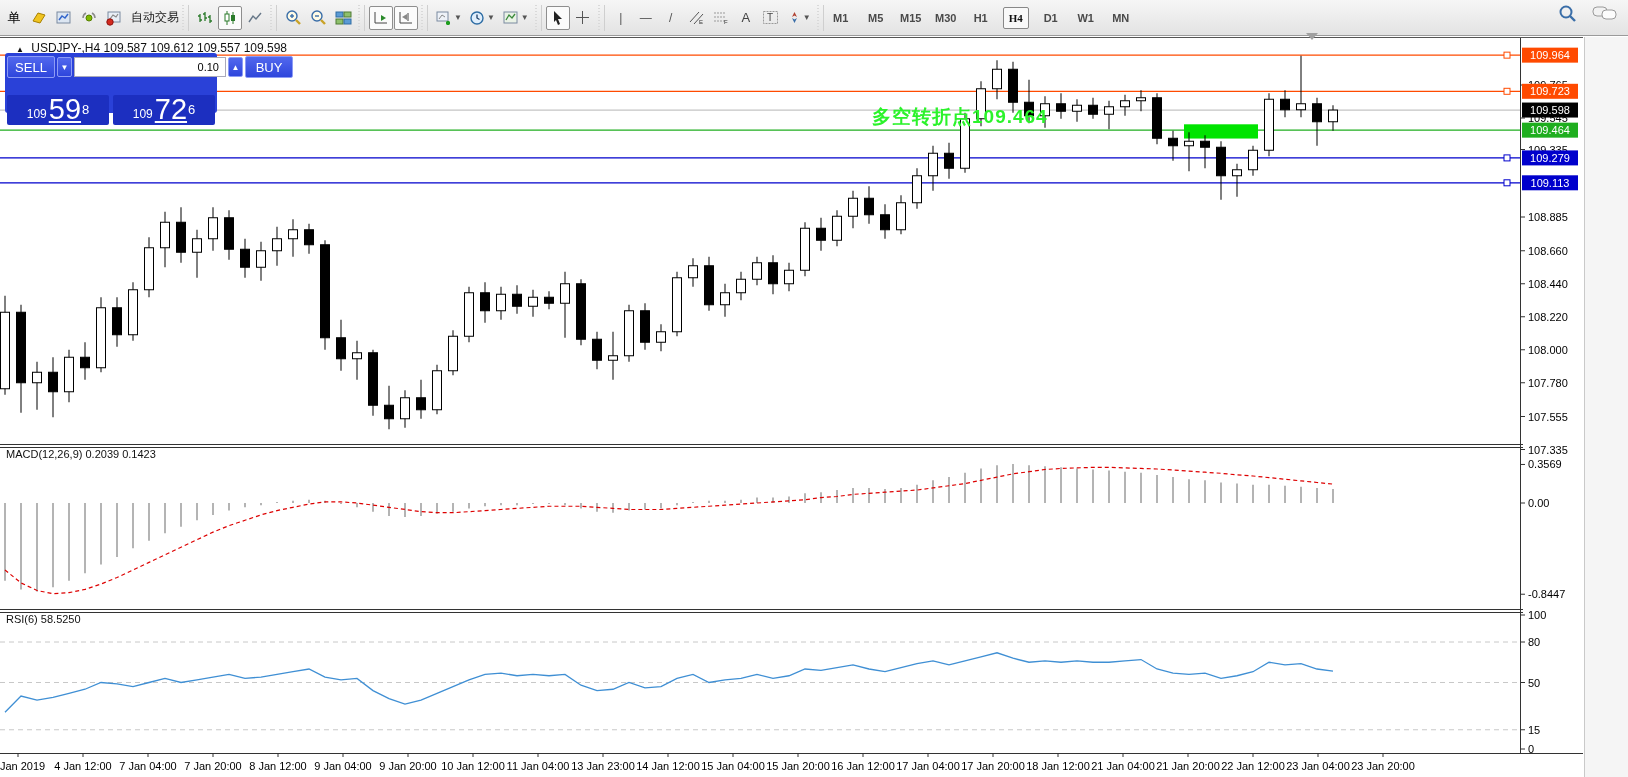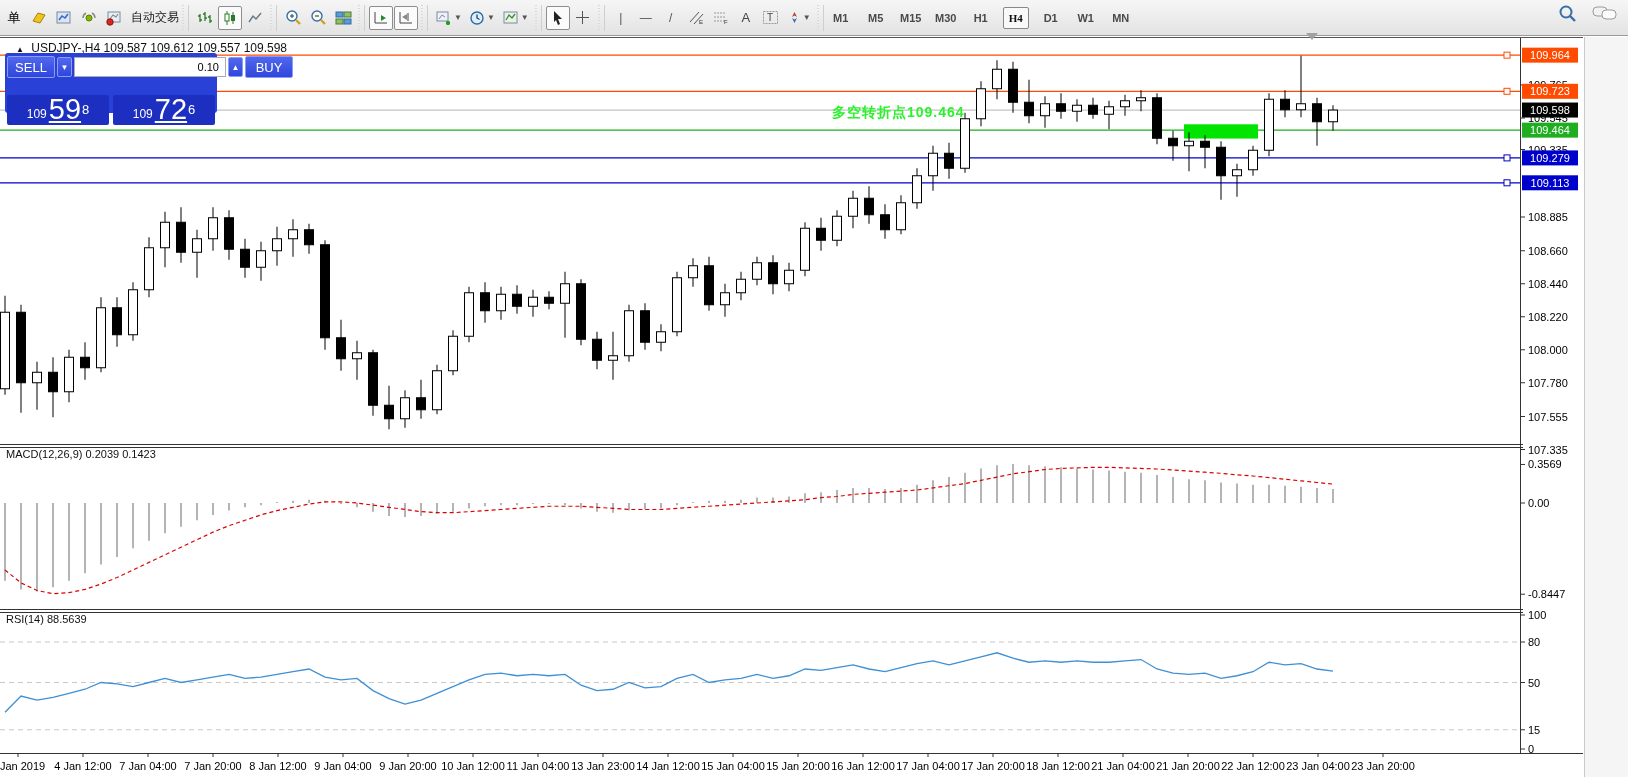--- a/index.html
+++ b/index.html
@@ -16,21 +16,21 @@
   .autotrade-label{font-size:12px;color:#222;margin-left:4px;}
   .dd{font-size:8px;color:#555;margin-left:1px;}
   .tf-btn{min-width:26px;height:22px;display:flex;align-items:center;justify-content:center;
     font-size:11px;font-weight:bold;color:#4a4a4a;border:1px solid transparent;border-radius:2px;box-sizing:border-box;}
   .tf-btn.active{border:1px solid #888;background:#f9f9f9;color:#111;font-family:Liberation Serif, serif;}
   .toolbar-right{position:absolute;right:10px;top:4px;display:flex;gap:14px;align-items:center;}
   
   .chart-title{position:absolute;left:16px;top:41px;font-size:12px;color:#111;z-index:5;}
   .chart-title .tri{font-size:8px;margin-right:4px;}
   .pane-label{position:absolute;font-size:11px;color:#111;z-index:5;}
-  .annotation{position:absolute;left:832px;top:104px;font-size:14px;font-weight:bold;
+  .annotation{position:absolute;left:872px;top:104px;font-size:19px;font-weight:bold;
     color:#2bf32b;z-index:4;letter-spacing:1px;white-space:nowrap;}
   
   .trade-panel{position:absolute;left:5px;top:53px;width:212px;height:60px;background:#2a41d8;
     border-radius:3px;z-index:6;box-sizing:border-box;padding:2px;}
   .tp-row1{display:flex;align-items:center;height:24px;gap:2px;}
   .tp-btn{flex:0 0 48px;height:22px;background:linear-gradient(#5268ee,#2e46dc);color:#fff;
     font-size:13px;display:flex;align-items:center;justify-content:center;border:1px solid #8d9cf6;border-radius:2px;box-sizing:border-box;}
   .tp-spin{flex:0 0 15px;height:20px;background:linear-gradient(#5268ee,#2e46dc);border:1px solid #8d9cf6;
     color:#fff;font-size:8px;display:flex;align-items:center;justify-content:center;border-radius:2px;box-sizing:border-box;}
   .tp-vol{flex:1;height:20px;background:#fff;border:1px solid #aab;color:#000;font-size:11px;
@@ -630,13 +630,13 @@
       <span class="small">109</span>
       <span class="big">72</span>
       <span class="sup">6</span>
     </div>
   </div>
 </div>
 
 <div class="annotation">多空转折点109.464</div>
 
 <div class="pane-label" style="left:6px;top:448px;">MACD(12,26,9) 0.2039 0.1423</div>
-<div class="pane-label" style="left:6px;top:613px;">RSI(14) 88.5639</div>
+<div class="pane-label" style="left:6px;top:613px;">RSI(6) 58.5250</div>
 
 </body></html>

